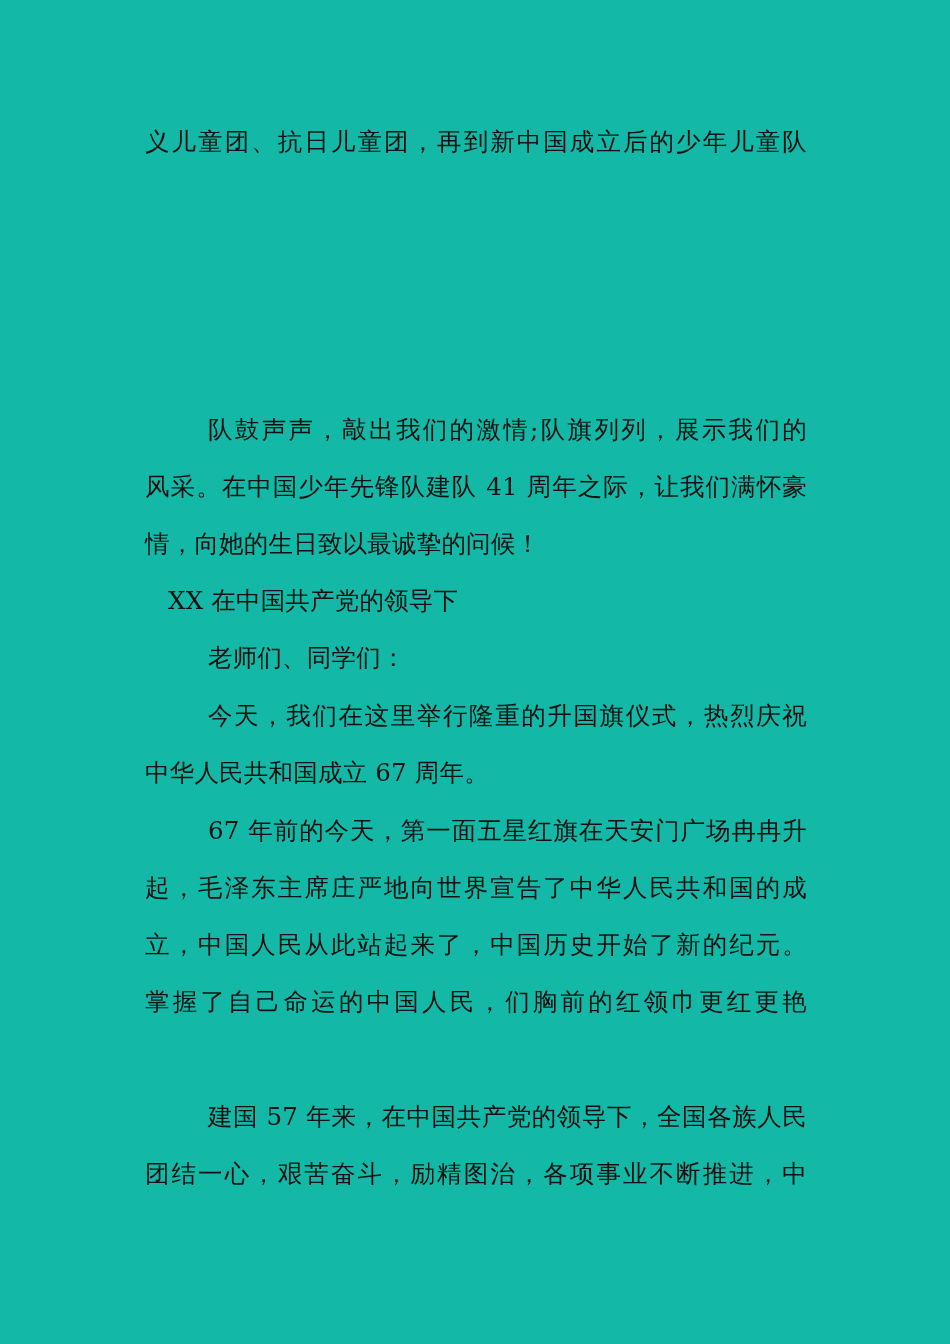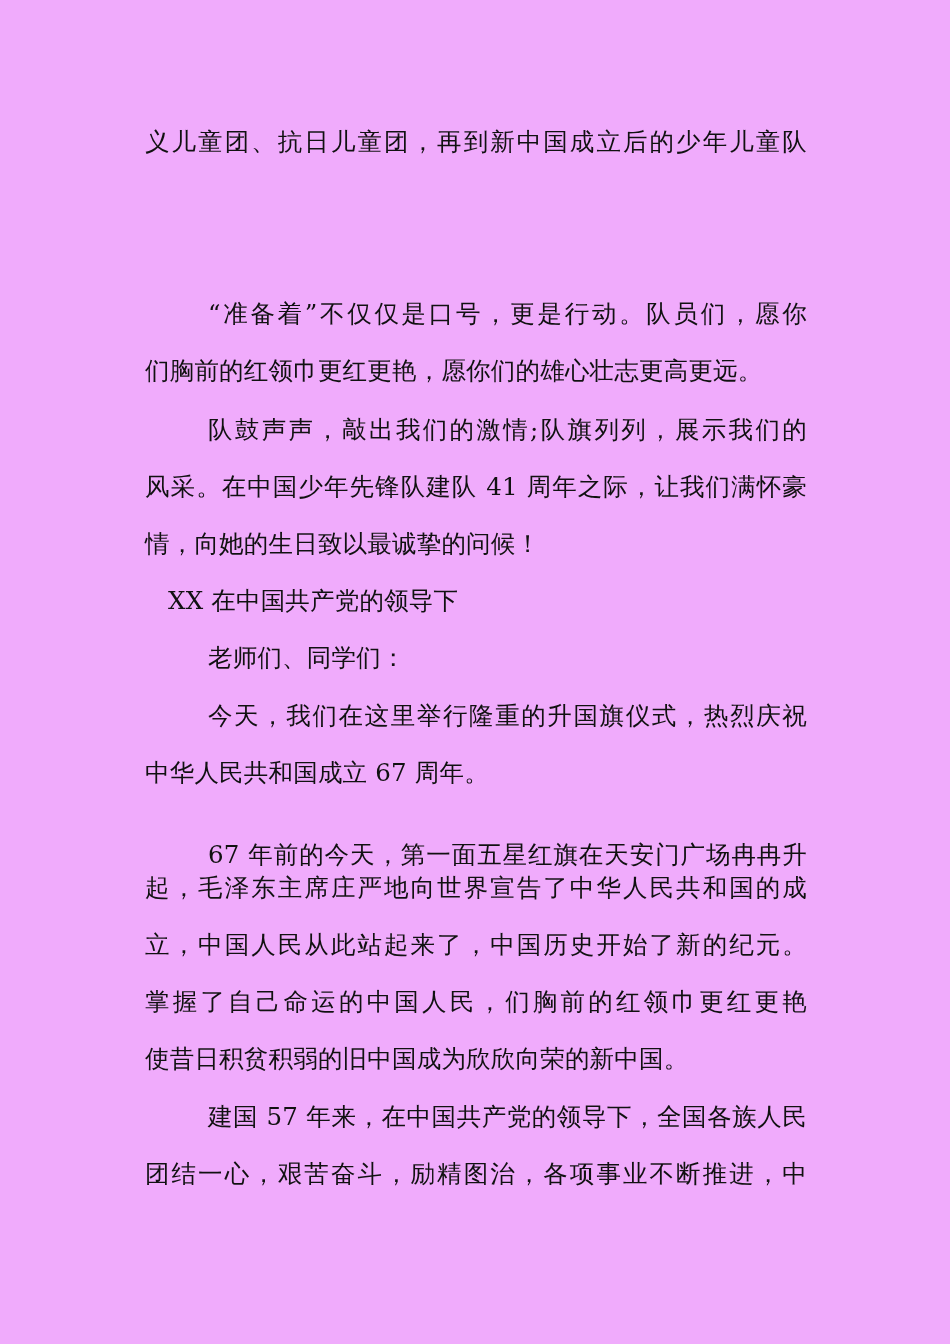--- a/index.html
+++ b/index.html
@@ -14,21 +14,21 @@
       overflow: hidden;
       font-family: "DejaVu Serif", "Liberation Serif", serif;
       color: #111111;
     }
     .page {
       position: absolute;
       left: 0;
       top: 0;
       width: 950px;
       height: 1344px;
-      background: #f0abfc;
+      background: #14b8a6;
     }
     .line {
       position: absolute;
       left: 145px;
       width: 662px;
       height: 34px;
       font-size: 24.5px;
       line-height: 34px;
       white-space: nowrap;
       letter-spacing: 0.2px;
@@ -45,35 +45,32 @@
       left: 168px;
       width: 500px;
     }
   </style>
 </head>
 <body>
 
 <div class="page">
   <div class="line justify" style="top:125px">义儿童团、抗日儿童团，再到新中国成立后的少年儿童队</div>
 
-  <div class="line indent justify" style="top:297px">“准备着”不仅仅是口号，更是行动。队员们，愿你</div>
-  <div class="line" style="top:354px">们胸前的红领巾更红更艳，愿你们的雄心壮志更高更远。</div>
 
   <div class="line indent justify" style="top:413px">队鼓声声，敲出我们的激情;队旗列列，展示我们的</div>
   <div class="line justify" style="top:470px">风采。在中国少年先锋队建队 41 周年之际，让我们满怀豪</div>
   <div class="line" style="top:527px">情，向她的生日致以最诚挚的问候！</div>
 
   <div class="line title" style="top:584px">XX 在中国共产党的领导下</div>
 
   <div class="line indent" style="top:641px">老师们、同学们：</div>
 
   <div class="line indent justify" style="top:699px">今天，我们在这里举行隆重的升国旗仪式，热烈庆祝</div>
   <div class="line" style="top:756px">中华人民共和国成立 67 周年。</div>
 
-  <div class="line indent justify" style="top:838px">67 年前的今天，第一面五星红旗在天安门广场冉冉升</div>
+  <div class="line indent justify" style="top:814px">67 年前的今天，第一面五星红旗在天安门广场冉冉升</div>
   <div class="line justify" style="top:871px">起，毛泽东主席庄严地向世界宣告了中华人民共和国的成</div>
   <div class="line justify" style="top:928px">立，中国人民从此站起来了，中国历史开始了新的纪元。</div>
   <div class="line justify" style="top:985px">掌握了自己命运的中国人民，们胸前的红领巾更红更艳</div>
-  <div class="line" style="top:1042px">使昔日积贫积弱的旧中国成为欣欣向荣的新中国。</div>
 
   <div class="line indent justify" style="top:1100px">建国 57 年来，在中国共产党的领导下，全国各族人民</div>
   <div class="line justify" style="top:1157px">团结一心，艰苦奋斗，励精图治，各项事业不断推进，中</div>
 </div>
 
 </body></html>

